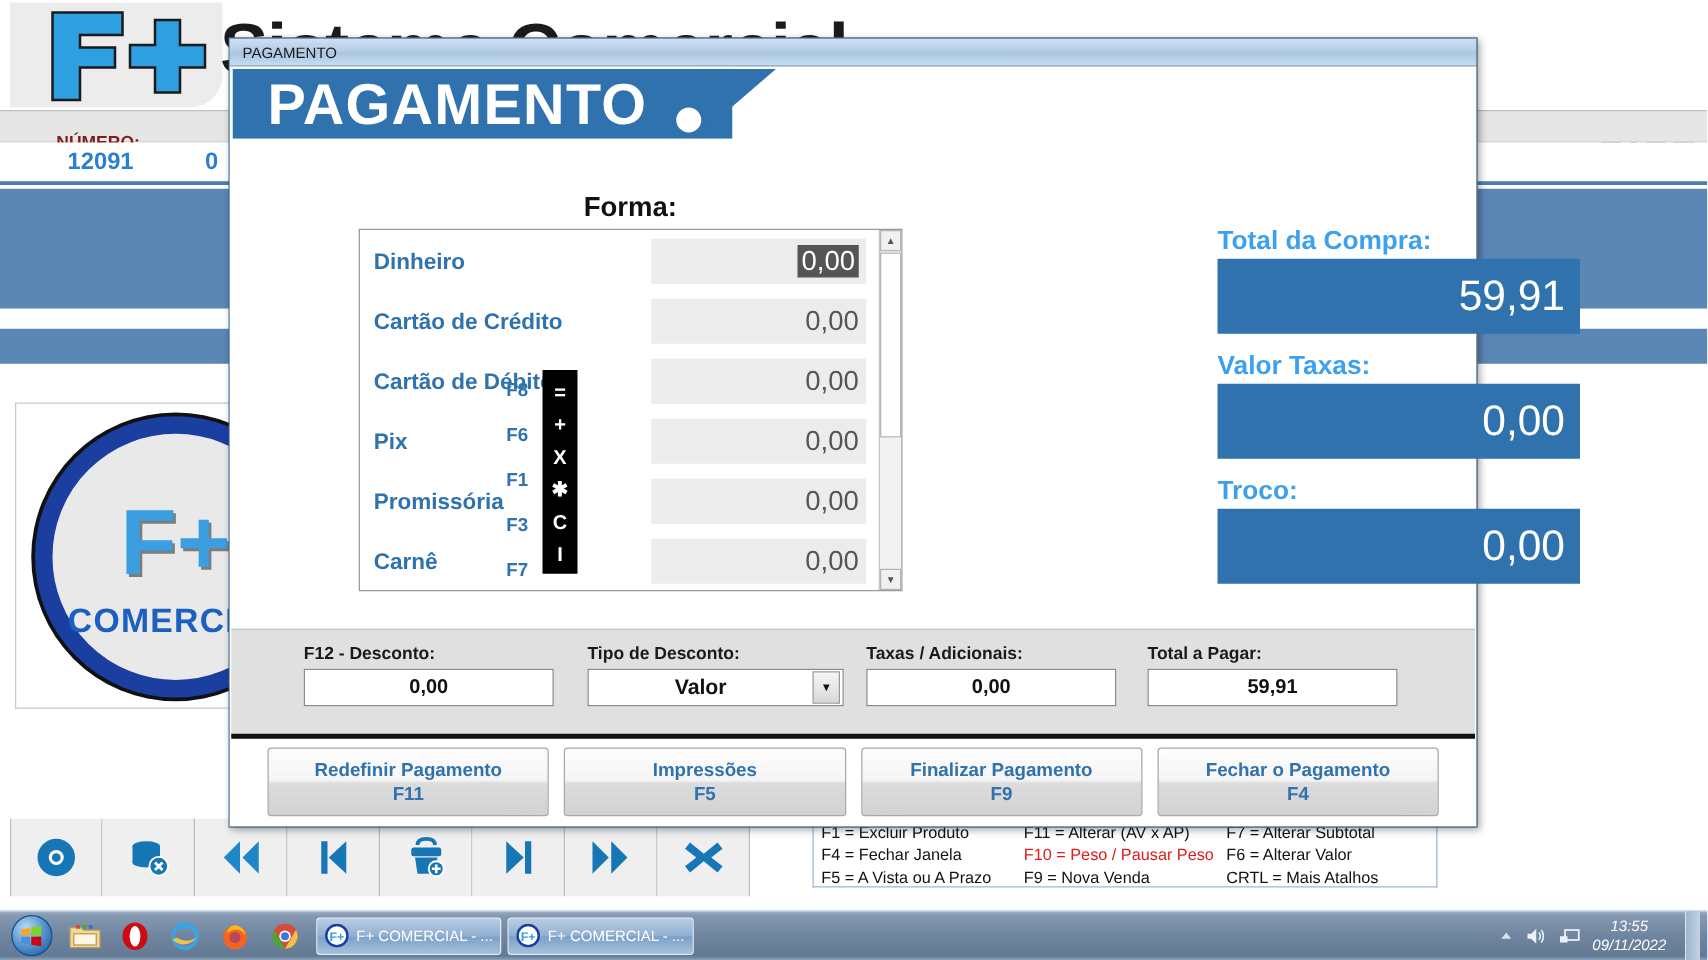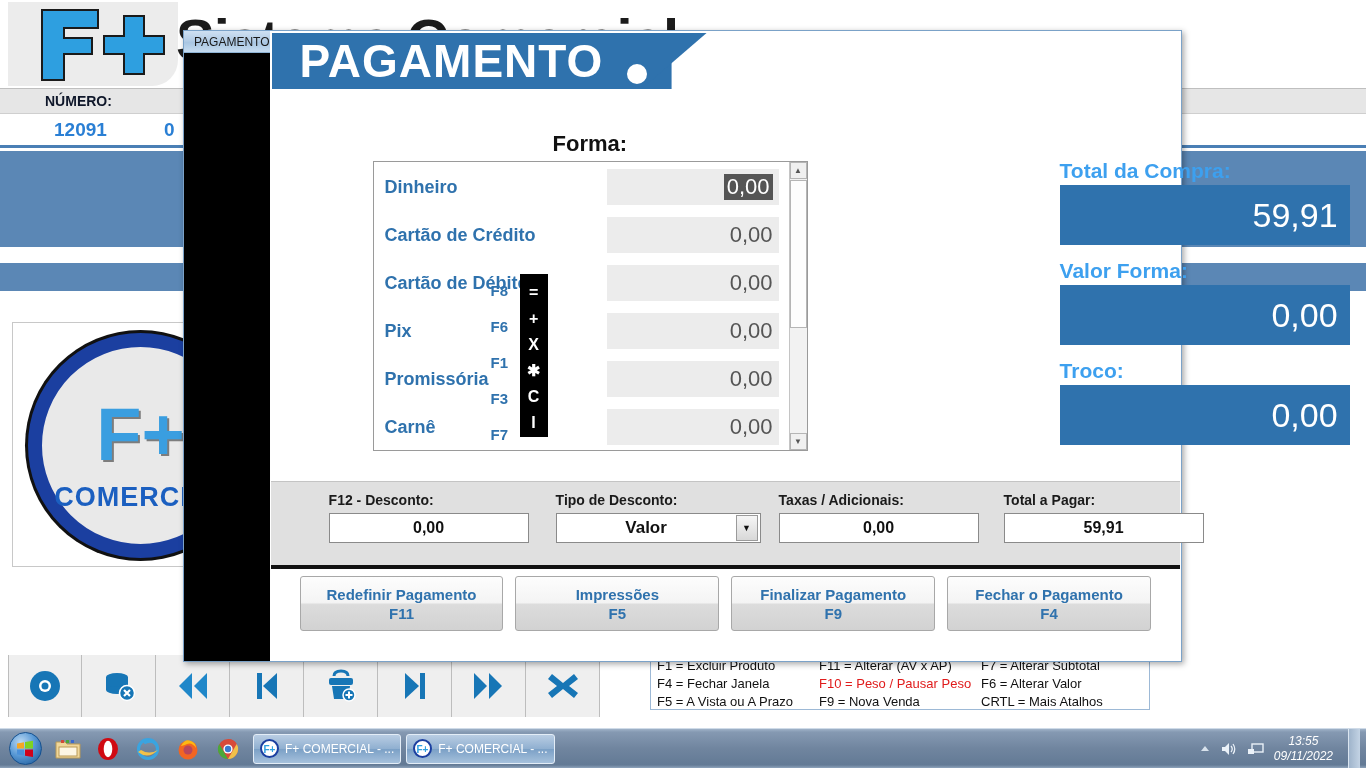--- a/index.html
+++ b/index.html
@@ -29,21 +29,21 @@
   }
   .bg-clock {
     position: absolute; right: 8px; top: 82px;
     font-size: 40px; font-weight: bold; color: #111;
   }
 
   .bg-headrow {
     position: absolute; left: 0; top: 88px; width: 1366px; height: 26px;
     background: #e6e6e6; border-top: 1px solid #bfbfbf; border-bottom: 1px solid #cfcfcf;
   }
-  .bg-headrow span { position: absolute; top: 4px; font-size: 14px; font-weight: bold; color: #0f172a; padding-left: 23px; }
+  .bg-headrow span { position: absolute; top: 16px; font-size: 14px; font-weight: bold; color: #7f1d1d; padding-left: 23px; }
   .bg-valrow {
     position: absolute; left: 0; top: 114px; width: 1366px; height: 34px;
     background: #ffffff; border-bottom: 3px solid #4a7fb5;
   }
   .bg-valrow span { position: absolute; top: 5px; font-size: 19px; font-weight: bold; color: #2a7fd4; }
 
   .bg-blueband {
     position: absolute; left: 0; top: 151px; width: 1366px; height: 96px;
     background: #5b87b5;
   }
@@ -90,21 +90,21 @@
     row-gap: 3px;
   }
   .bg-help .hred { color: #e01b1b; }
 
   
   #dialog {
     position: absolute; left: 183px; top: 30px; width: 999px; height: 632px;
     background: #000000;
     border: 1px solid #7ba2c8;
     box-shadow: 2px 2px 6px rgba(0,0,0,.35);
-    display: flex; flex-direction: row; justify-content: space-between;
+    display: flex; flex-direction: column; justify-content: space-between;
   }
   .dlg-titlebar {
     height: 22px; flex: none;
     background: linear-gradient(to bottom, #cfe0f2 0%, #b4cde6 45%, #a9c6e2 55%, #c6dcf0 100%);
     border-bottom: 1px solid #8fb3d4;
     display: flex; align-items: center; padding-left: 10px;
     font-size: 12px; color: #1a1a1a;
   }
   .dlg-inner { flex: 1; background: #fff; position: relative; padding: 0; }
 
@@ -462,21 +462,21 @@
       <div>X</div>
       <div>✱</div>
       <div>C</div>
       <div>I</div>
     </div>
 
     <div class="totals">
       <div class="tot-label">Total da Compra:</div>
       <div class="tot-box">59,91</div>
 
-      <div class="tot-label">Valor Forma:</div>
+      <div class="tot-label">Valor Taxas:</div>
       <div class="tot-box">0,00</div>
 
       <div class="tot-label">Troco:</div>
       <div class="tot-box">0,00</div>
     </div>
 
     <div class="disc-strip">
       <div class="disc-field" style="left:58px;width:200px;">
         <label>F12 - Desconto:</label>
         <div class="disc-input">0,00</div>

